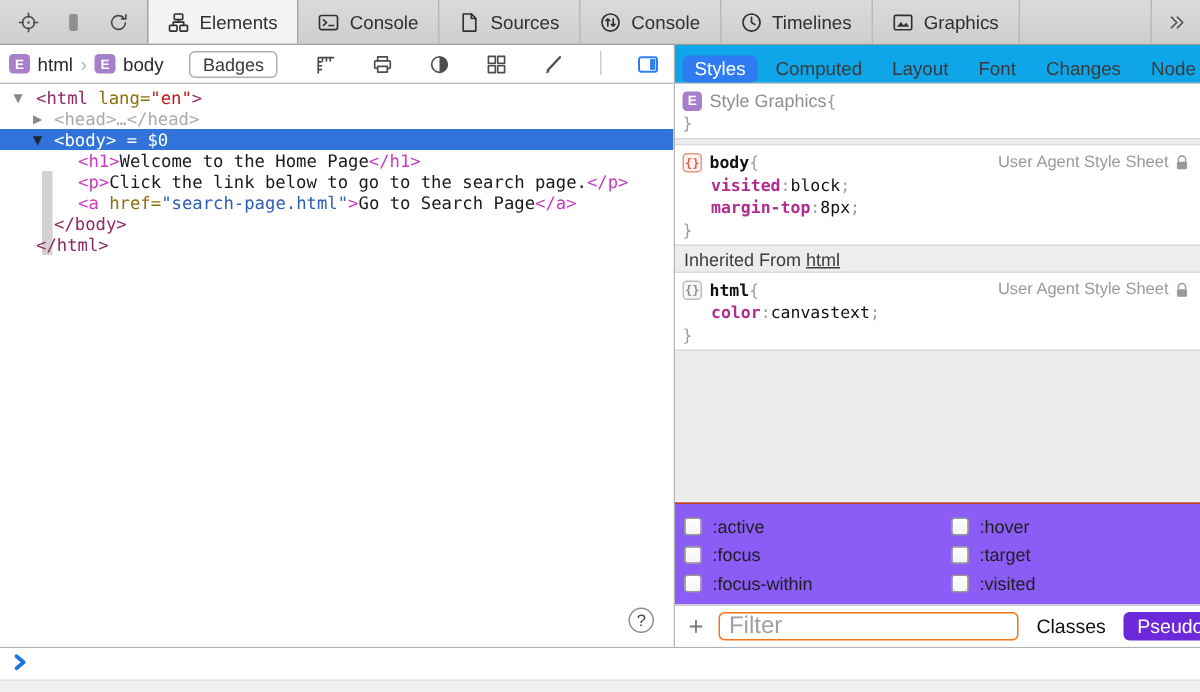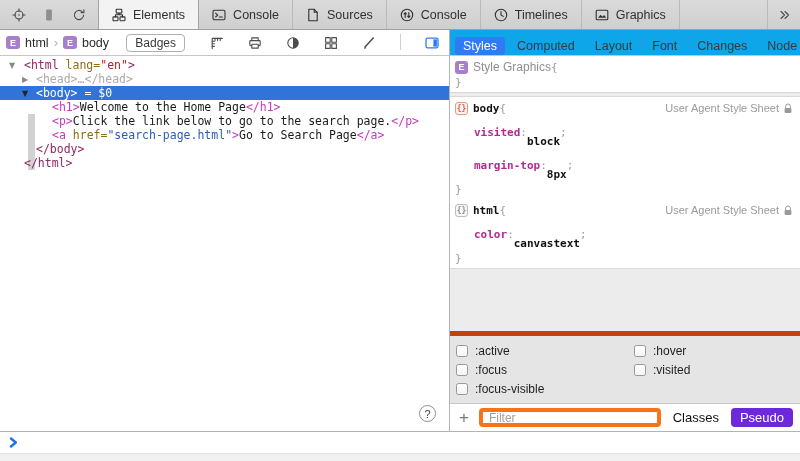--- a/index.html
+++ b/index.html
@@ -62,45 +62,45 @@
             display:flex;align-items:center;justify-content:center;font-family:inherit;padding:0;}
 
   
   .styles-panel{flex:1;display:flex;flex-direction:column;overflow:hidden;background:#fff;}
   .sec{padding:4px 0 2px;background:#fff;}
   .crow{min-height:15px;line-height:15px;display:flex;align-items:center;padding:0 5px;
         font-family:"DejaVu Sans Mono",monospace;font-size:11px;color:#9c9c9c;}
   .crow .title{font-family:"Liberation Sans",sans-serif;font-size:12px;color:#8f8f8f;}
   .crow .selname{color:#111;font-weight:bold;}
   .prop{padding-left:24px;}
-  .pname{color:#b22c8f;font-weight:bold;} .pval{color:#111;font-weight:bold;margin-top:18px;}
+  .pname{color:#b22c8f;font-weight:bold;} .pval{color:#111;font-weight:normal;}
   .note{margin-left:auto;display:flex;align-items:center;gap:4px;
         font-family:"Liberation Sans",sans-serif;font-size:11px;color:#9a9a9a;padding-right:2px;}
   .rbadge{width:13px;height:13px;border-radius:3px;display:inline-flex;align-items:center;
           justify-content:center;margin-right:5px;flex:none;font-family:"DejaVu Sans Mono",monospace;
           font-size:8px;font-weight:bold;}
   .rbadge.element{background:#a77fca;color:#fff;font-family:"Liberation Sans",sans-serif;font-size:9px;}
   .rbadge.stylesheet{background:#fdf3f0;border:1px solid #e29a86;color:#dd5f48;}
   .rbadge.stylesheet-muted{background:#f7f7f7;border:1px solid #bdbdbd;color:#8f8f8f;}
   .secgap{height:5px;background:#ececec;border-top:1px solid #d9d9d9;border-bottom:1px solid #d9d9d9;}
   .inherited{height:19px;line-height:18px;background:#ededed;border-top:1px solid #d9d9d9;
              border-bottom:1px solid #d9d9d9;font-size:12px;color:#3c3c3c;padding:0 6px;}
   .ilink{text-decoration:underline;}
   .filler{flex:1;background:#ececec;border-top:1px solid #dadada;}
-  .pseudo{background:#e5e5e5;border-top:5px solid #c2410c;padding:5px 4px;display:grid;
+  .pseudo{background:#8b5cf6;border-top:1px solid #c2410c;padding:5px 4px;display:grid;
           grid-template-columns:178px 1fr;align-content:start;}
   .pcol{display:flex;flex-direction:column;}
   .pc{display:flex;align-items:center;gap:7px;height:19px;font-size:12px;color:#1e1e1e;}
   .pc input{appearance:none;-webkit-appearance:none;width:12px;height:12px;margin:0 0 0 2px;
             border:1px solid #989898;border-radius:2.5px;background:linear-gradient(#fff,#f4f4f4);}
   .filterbar{height:28px;border-top:1px solid #c9c9c9;background:#fff;display:flex;
              align-items:center;padding:0 7px;gap:8px;}
   .add-btn{background:none;border:none;font-size:17px;color:#777;line-height:1;padding:0 2px;font-family:inherit;}
-  .filter-input{width:200px;height:19px;border:4px solid #f97316;border-radius:4px;
-                padding:0 6px;font-size:12px;font-family:inherit;color:#c2410c;cursor:text;outline:none;}
+  .filter-input{width:200px;height:19px;border:1px solid #f97316;border-radius:4px;
+                padding:0 6px;font-size:16px;font-family:inherit;color:#c2410c;cursor:text;outline:none;}
   .filter-input::placeholder{color:#a0a0a0;}
   .classes-btn{margin-left:auto;font-size:13px;color:#111;padding:2px 4px;}
   .pseudo-btn{font-size:13px;color:#fff;background:#6d28d9;border-radius:4px;padding:2px 9px;}
 
   
   .console-bar{height:30px;border-top:1px solid #b3b3b3;background:#fff;display:flex;flex-direction:column;}
   .prompt-row{height:21px;display:flex;align-items:center;padding-left:9px;}
   .console-strip{height:8px;margin-top:auto;background:#f1f1f1;border-top:1px solid #e3e3e3;}
 </style>
 </head>
@@ -338,20 +338,21 @@
               <div class="crow prop">
                 <span class="pname">margin-top</span>
                 <span>: </span>
                 <span class="pval">8px</span>
                 <span>;</span>
               </div>
               <div class="crow">
                 <span>}</span>
               </div>
             </div>
+            <div class="inherited"><span>Inherited From </span><span class="ilink">html</span></div>
             <div class="sec">
               <div class="crow">
                 <span class="rbadge stylesheet-muted">{}</span>
                 <span class="selname">html</span>
                 <span> {</span>
                 <span class="note">
                   <span>User Agent Style Sheet</span>
                   <span style="display: inline-flex; align-items: center;">
                     <svg width="10" height="11" viewBox="0 0 10 11" fill="none">
                       <path d="M2.6 5V3.4a2.4 2.4 0 0 1 4.8 0V5" stroke="#999"></path>
@@ -377,27 +378,31 @@
               <label class="pc">
                 <input type="checkbox" style="">
                 <span>:active</span>
               </label>
               <label class="pc">
                 <input type="checkbox" style="">
                 <span>:focus</span>
               </label>
               <label class="pc">
                 <input type="checkbox" style="">
-                <span>:focus-visible</span>
+                <span>:focus-within</span>
               </label>
             </div>
             <div class="pcol">
               <label class="pc">
                 <input type="checkbox" style="">
                 <span>:hover</span>
+              </label>
+              <label class="pc">
+                <input type="checkbox" style="">
+                <span>:target</span>
               </label>
               <label class="pc">
                 <input type="checkbox" style="">
                 <span>:visited</span>
               </label>
             </div>
           </div>
         <div class="filterbar">
           <button class="add-btn">+</button>
           <input class="filter-input" type="text" placeholder="Filter" style="">

